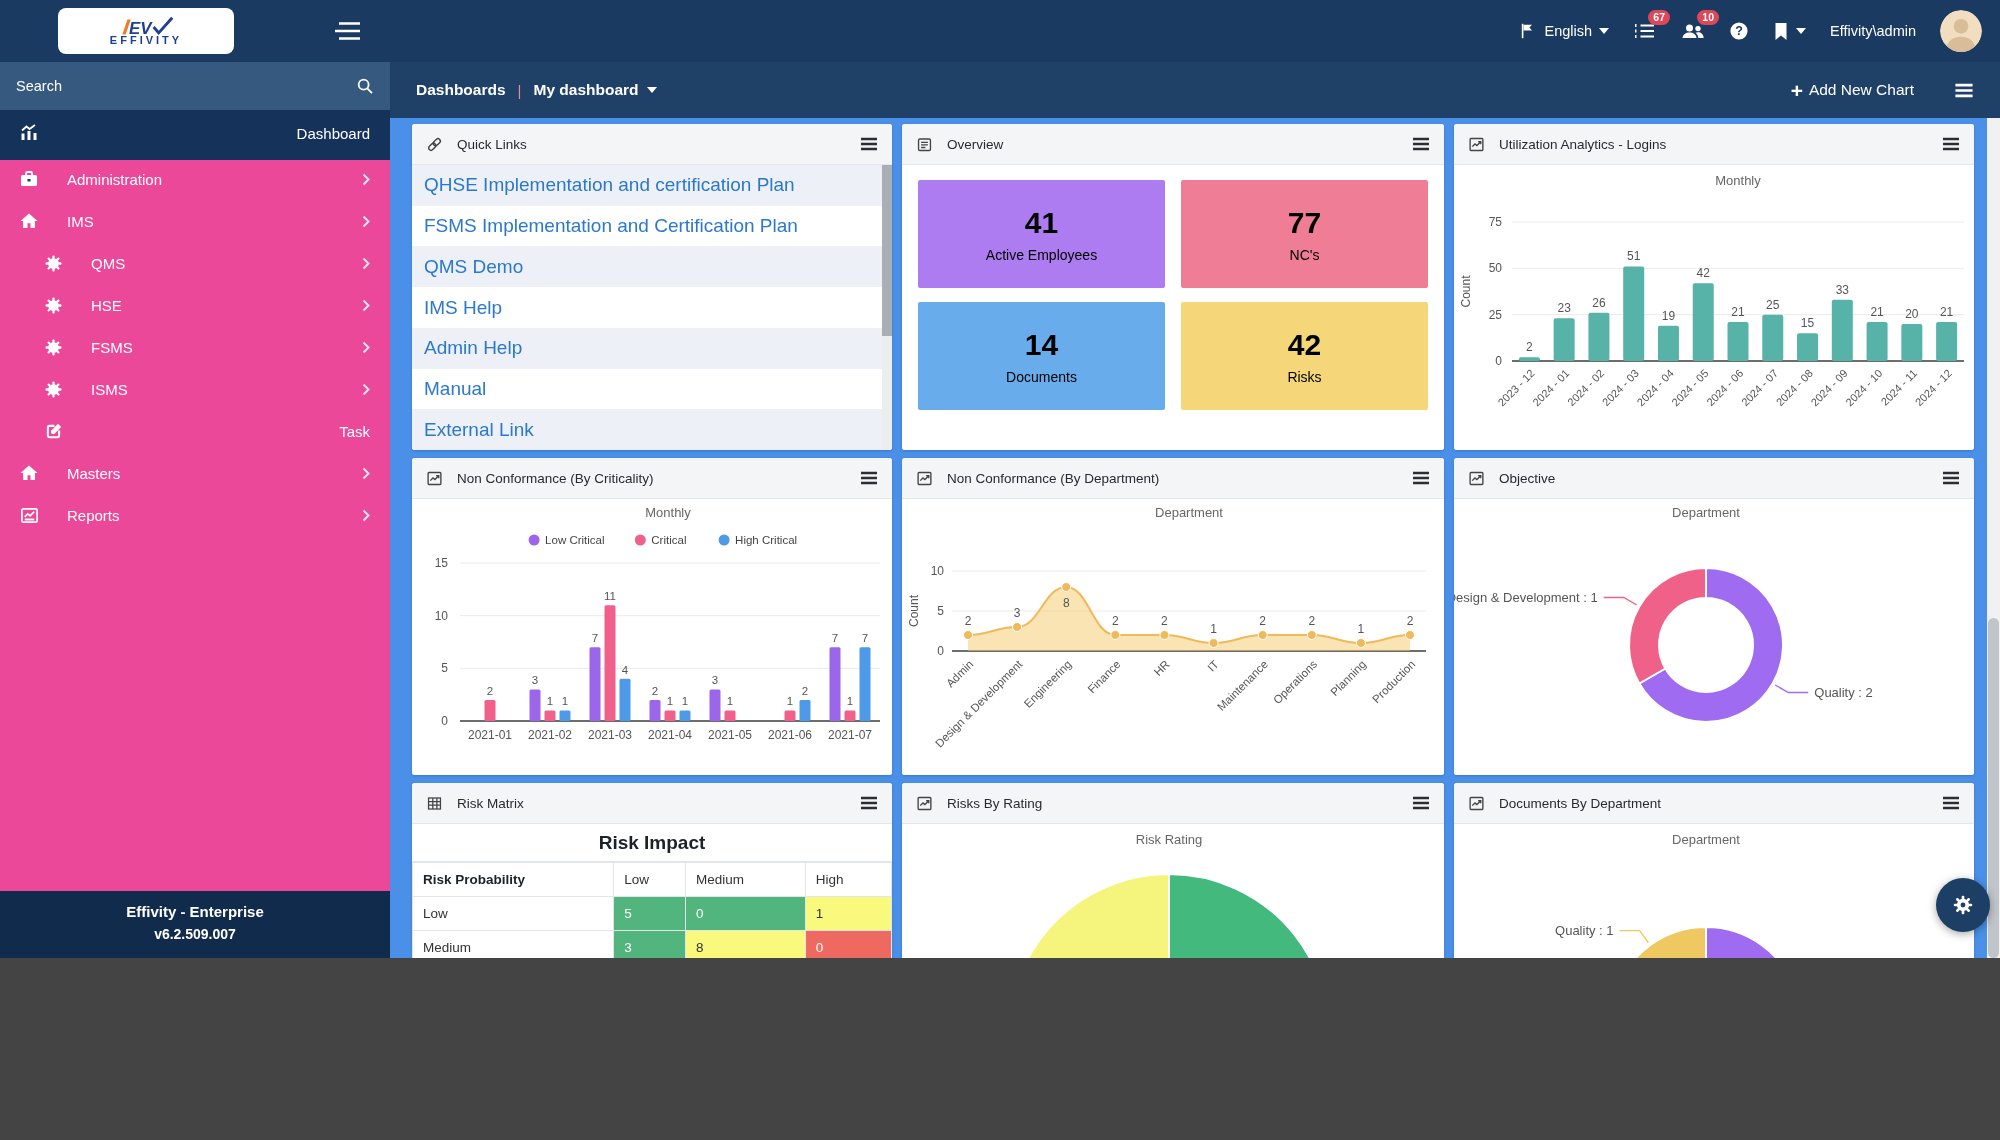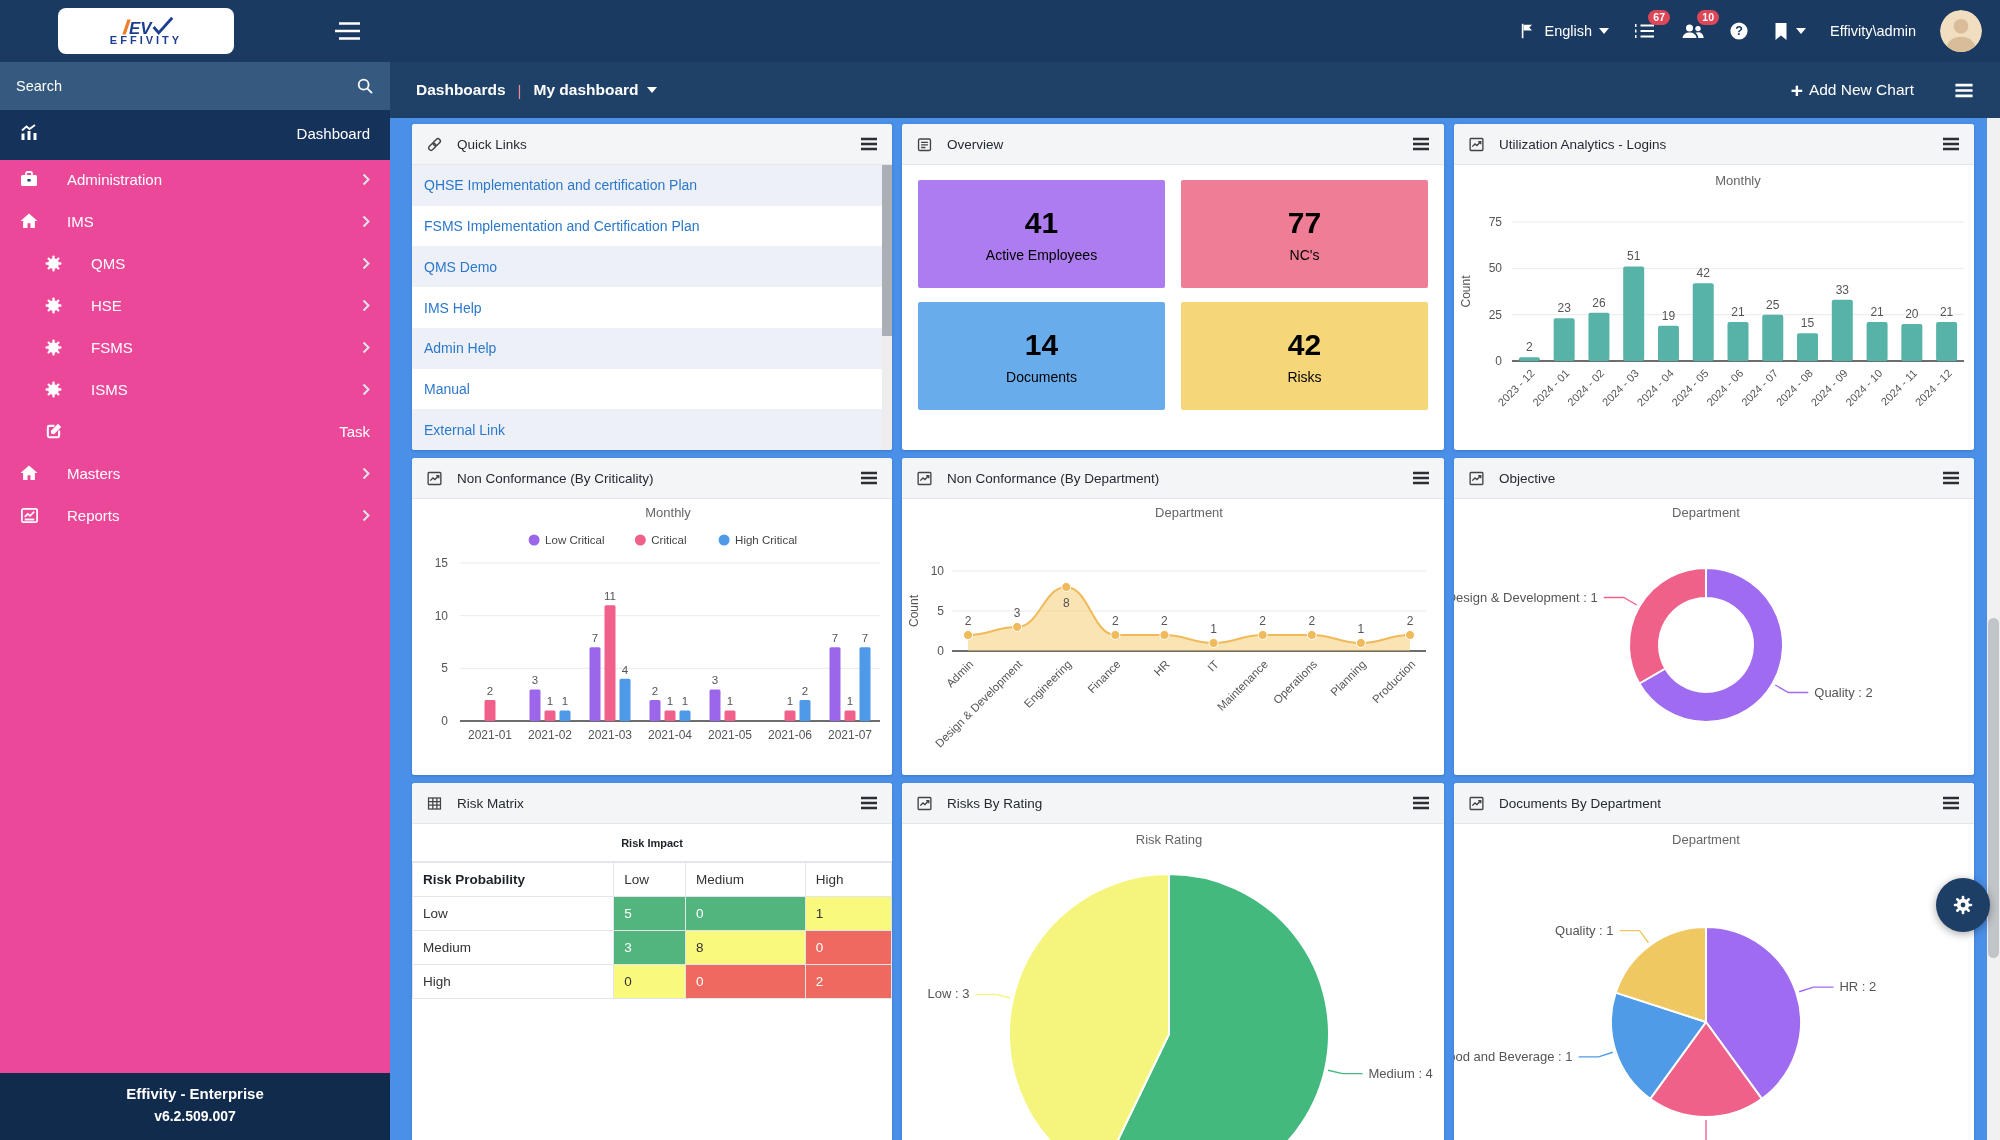--- a/index.html
+++ b/index.html
@@ -1,18 +1,18 @@
 <!DOCTYPE html>
 <html><head>
 <meta charset="utf-8">
 <style>
   * { box-sizing: border-box; }
   html,body { margin:0; padding:0; }
   body { font-family:"Liberation Sans", sans-serif; background:#444; }
-  #app { width:2000px; height:1140px; position:relative; overflow:hidden; background:#4A90E9; }
+  #app { width:2000px; height:958px; position:relative; overflow:hidden; background:#4A90E9; }
 
   
   .topbar { position:absolute; top:0; left:0; right:0; height:62px; background:#1A3A61; display:flex; align-items:center; z-index:10; }
   .logo-box { width:176px; height:46px; background:#fff; border-radius:8px; margin-left:58px; display:flex; flex-direction:column; align-items:center; justify-content:center; cursor:pointer; }
   .logo-brand { font-size:11px; font-weight:bold; letter-spacing:3px; color:#1D3F8F; margin-top:-4px; }
   .hamburger { margin-left:100px; cursor:pointer; display:flex; align-items:center; }
   .topbar-right { margin-left:auto; display:flex; align-items:center; gap:24px; padding-right:18px; color:#fff; font-size:14.5px; }
   .tb-item { display:flex; align-items:center; gap:7px; cursor:pointer; }
   .ibadge { position:relative; cursor:pointer; display:flex; }
   .badge { position:absolute; top:-11px; right:-14px; background:#DE4757; color:#fff; font-size:10.5px; font-weight:bold; border-radius:9px; padding:2px 5px; line-height:1; }
@@ -52,33 +52,33 @@
   .card { background:#fff; border-radius:3px; overflow:hidden; display:flex; flex-direction:column; box-shadow:0 1px 3px rgba(0,0,0,.18); }
   .card-header { height:41px; background:#F4F5F7; border-bottom:1px solid #E3E6EA; display:flex; align-items:center; padding:0 14px; gap:14px; flex:0 0 41px; }
   .card-title { font-size:13.5px; color:#252B33; }
   .card-menu { margin-left:auto; cursor:pointer; display:flex; }
   .card-body { flex:1; position:relative; overflow:hidden; background:#fff; }
   .hicon { display:flex; }
   svg text { font-family:"Liberation Sans", sans-serif; }
 
   
   .ql-list { position:absolute; inset:0 10px 0 0; display:flex; flex-direction:column; }
-  .ql-row { flex:1; display:flex; align-items:center; padding:0 10px 0 12px; font-size:14px; color:#2B78CC; cursor:pointer; }
+  .ql-row { flex:1; display:flex; align-items:center; padding:0 10px 0 12px; font-size:19px; color:#2B78CC; cursor:pointer; }
   .ql-row:nth-child(odd) { background:#EDF1F7; }
   .ql-sb { position:absolute; top:0; right:0; bottom:0; width:10px; background:#EDEDED; }
   .ql-sb .thumb { position:absolute; top:0; left:0; width:10px; height:60%; background:#A9AFB5; }
 
   
   .tiles { position:absolute; inset:0; padding:15px 16px; display:grid; grid-template-columns:1fr 1fr; grid-template-rows:108px 108px; gap:14px 16px; }
   .tile { border-radius:2px; color:#000000; display:flex; flex-direction:column; align-items:center; justify-content:center; gap:7px; cursor:pointer; }
   .tile .num { font-size:30px; font-weight:bold; }
   .tile .lbl { font-size:14px;text-align:center; }
 
   
-  .ri-head { height:38px; border-bottom:1px solid #E2E6EA; display:flex; align-items:center; justify-content:center; font-weight:bold; font-size:11px; color:#1d2228; }
+  .ri-head { height:38px; border-bottom:1px solid #E2E6EA; display:flex; align-items:center; justify-content:center; font-weight:bold; font-size:19px; color:#1d2228; }
   table.rm { border-collapse:collapse; width:100%; font-size:13.5px; table-layout:fixed; }
   .rm th, .rm td { border:1px solid #E2E6EA; height:34px; padding:0 10px; text-align:left; font-weight:normal; color:#333; }
   .rm th.corner { font-weight:bold; color:#1d2228; }
   .rm td.c-green { background:#53B57E; color:#fff; }
   .rm td.c-yellow { background:#F9F97E; color:#333; }
   .rm td.c-red { background:#EE6A60; color:#fff; }
 
   .fab { position:absolute; left:1936px; top:878px; width:54px; height:54px; border-radius:50%; background:#1D3F66; display:flex; align-items:center; justify-content:center; box-shadow:0 2px 8px rgba(0,0,0,.35); z-index:20; cursor:pointer; }
 </style>
 </head>

